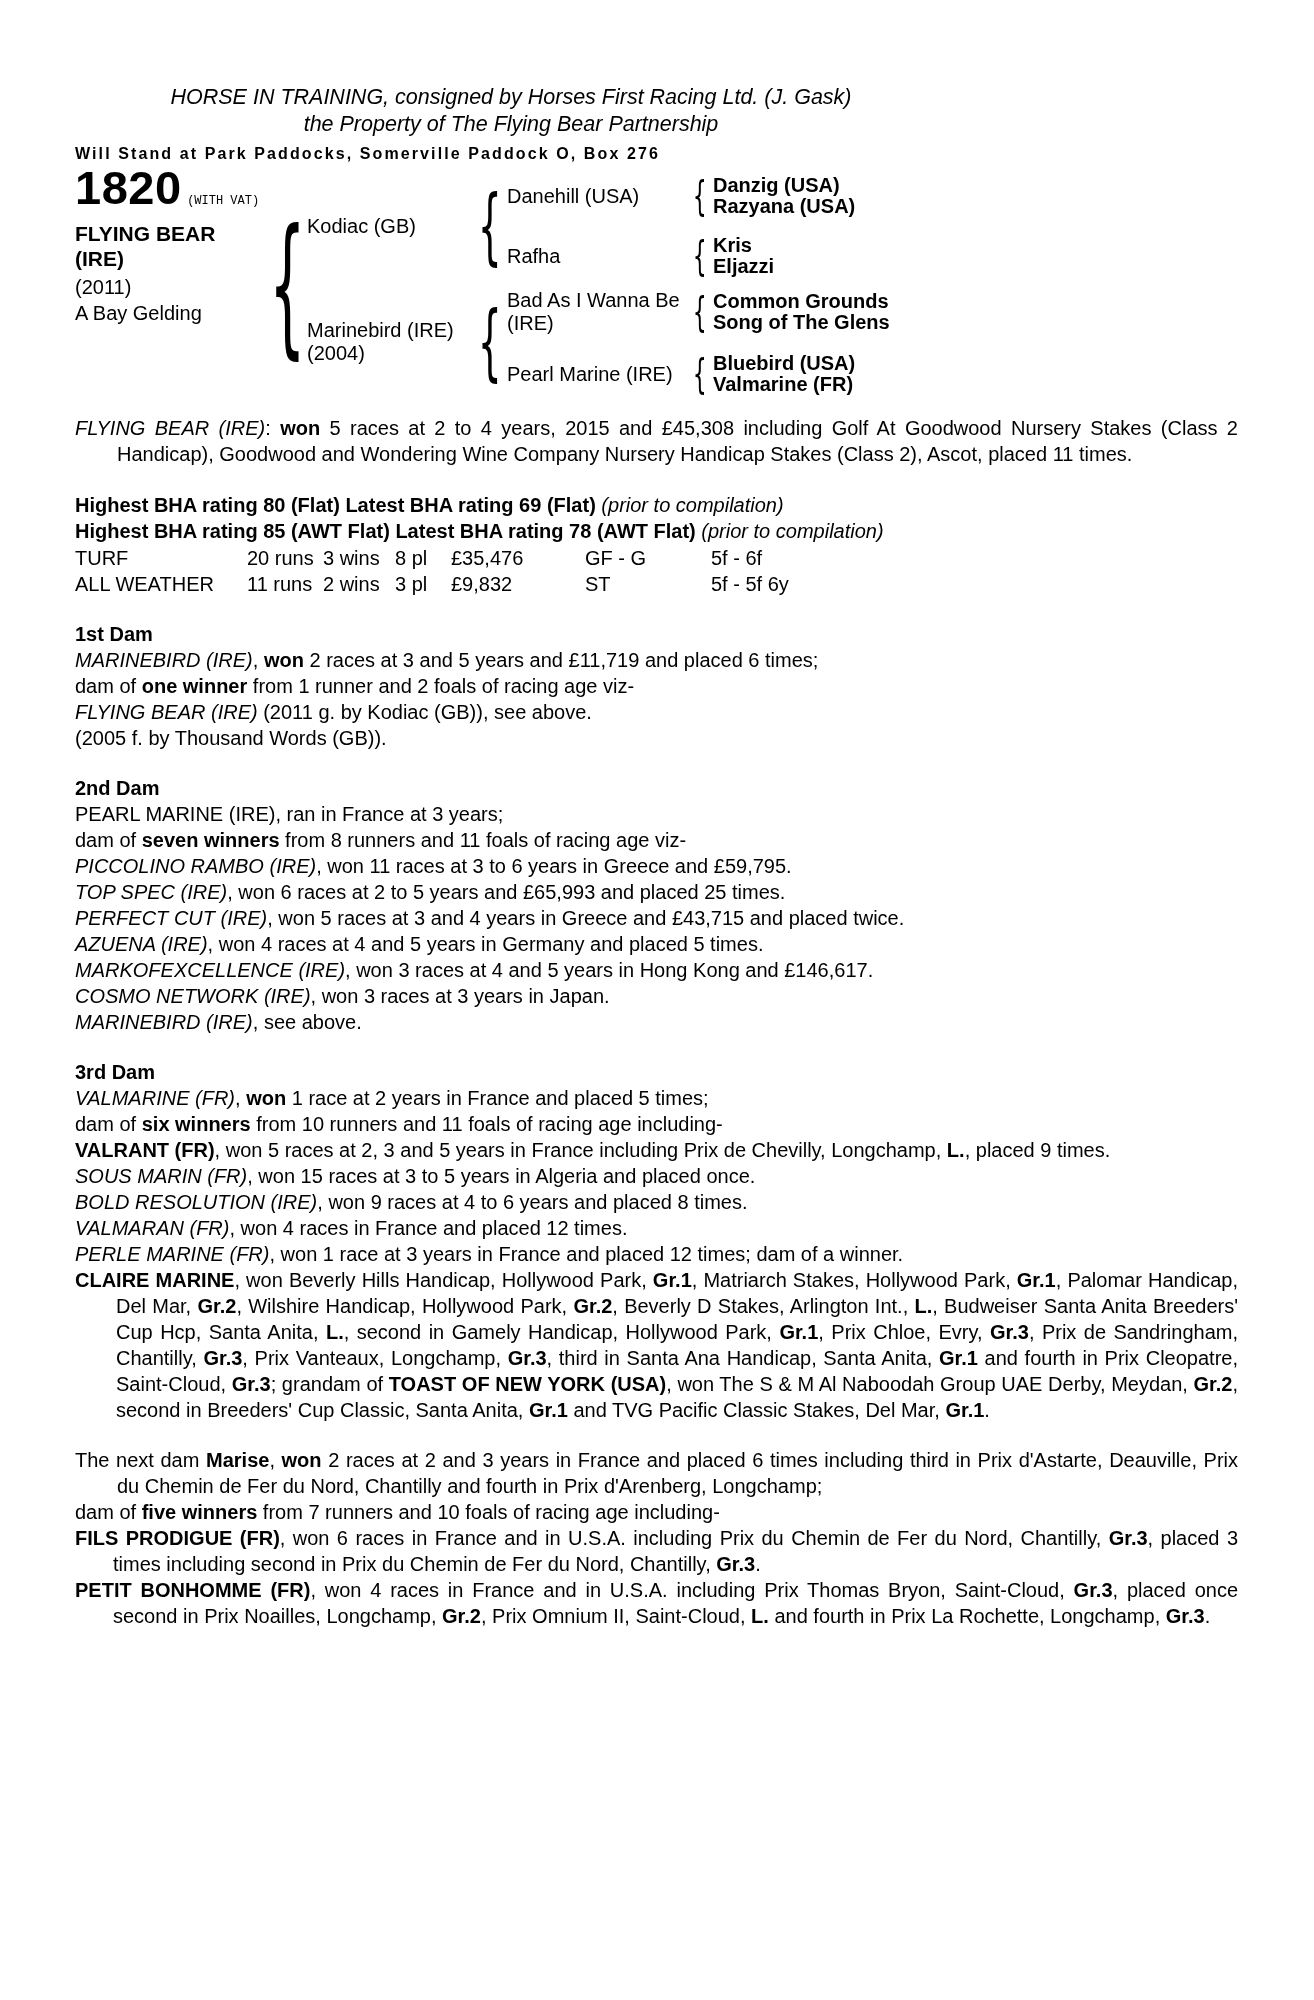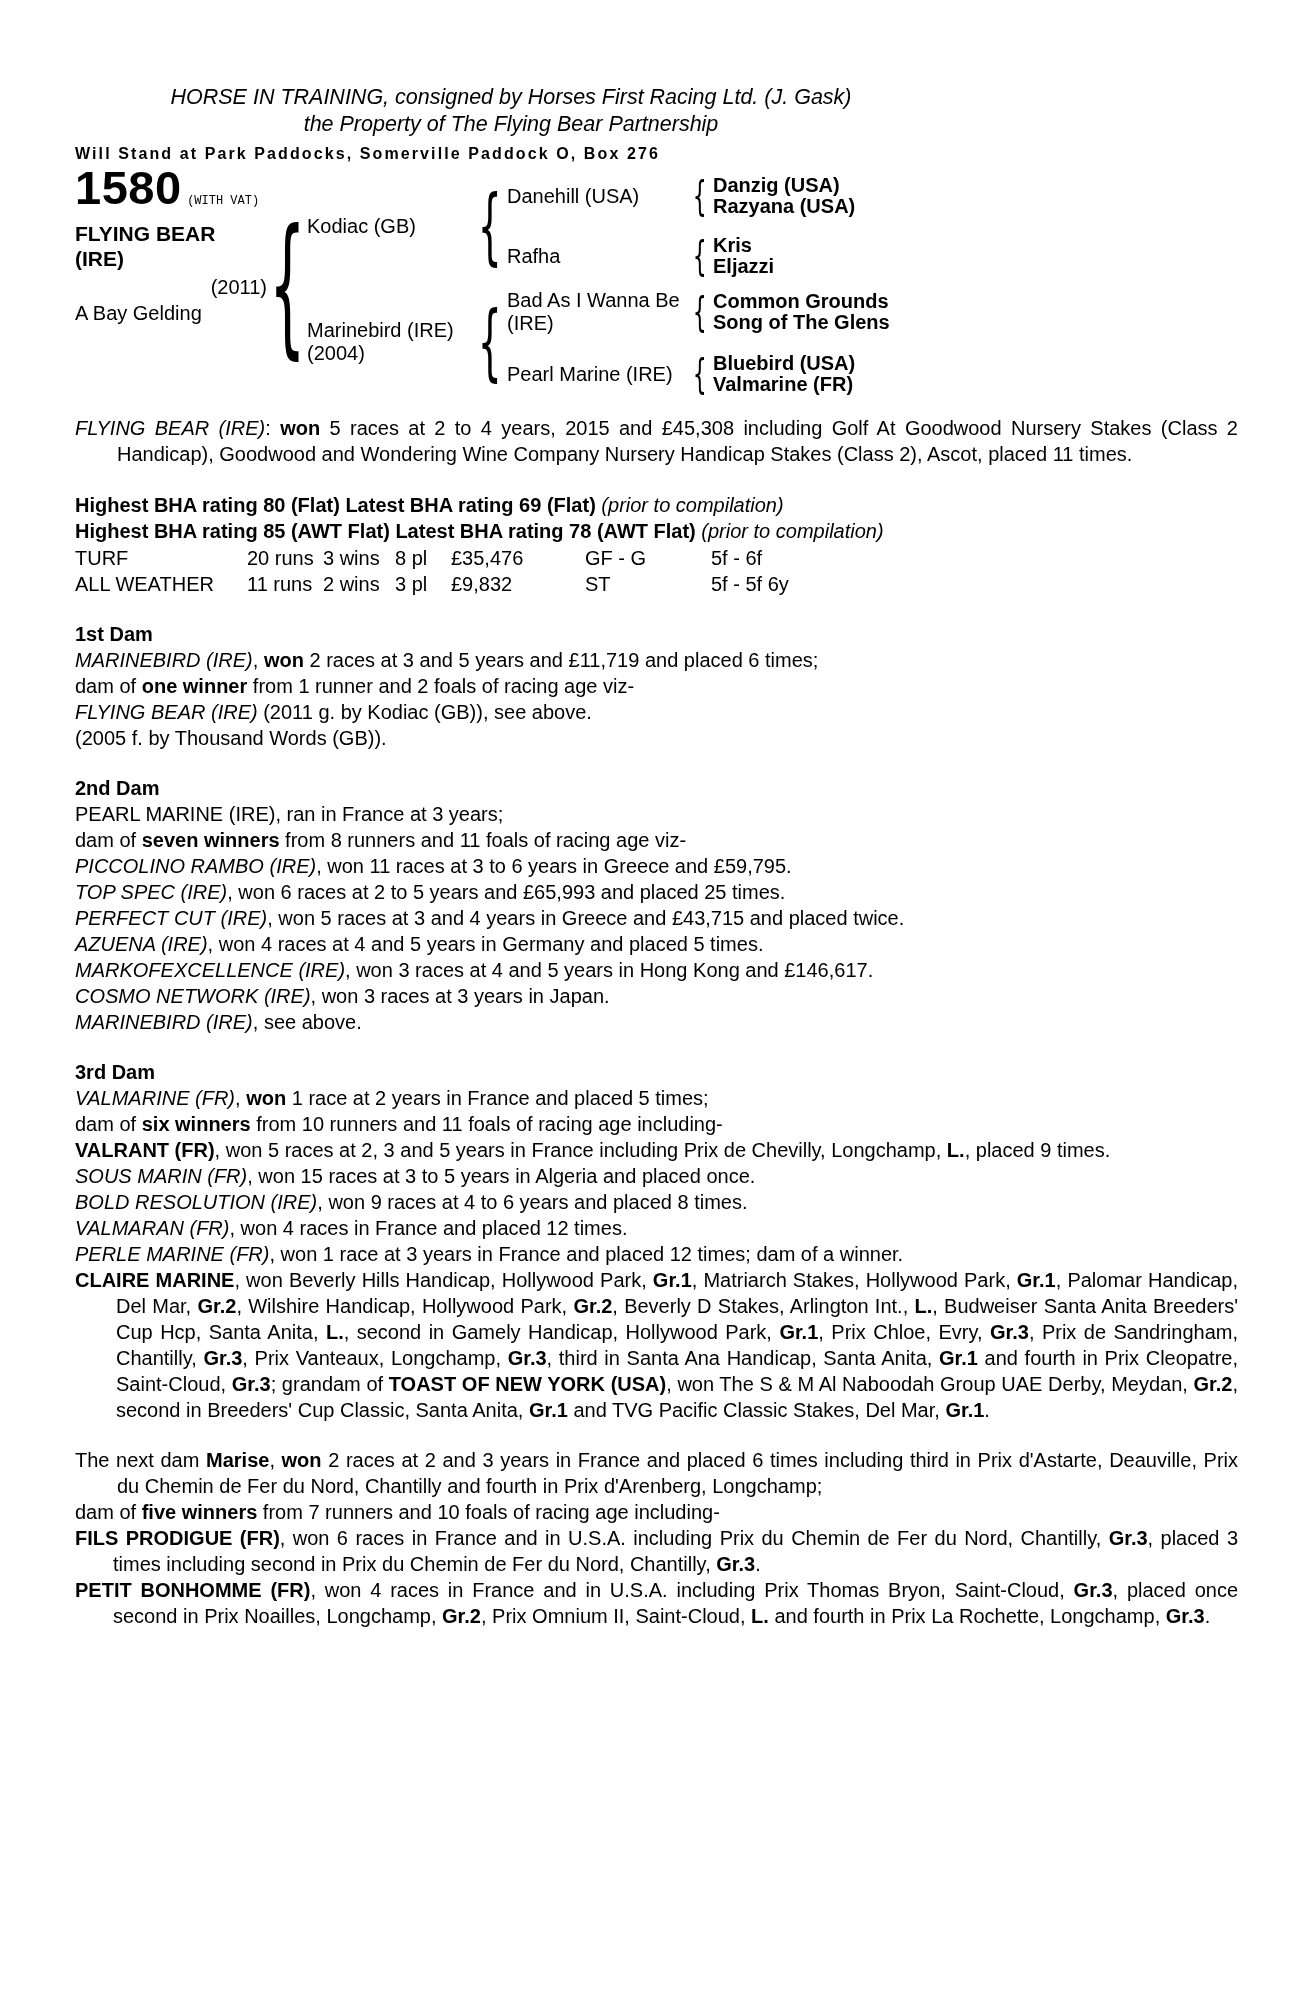--- a/index.html
+++ b/index.html
@@ -20,21 +20,21 @@
   .consignor, .property { text-align: center; font-style: italic; font-size: 21.5px; line-height: 27px; }
   .location { font-weight: 700; letter-spacing: 2.1px; font-size: 16px; margin-top: 3px; }
 
   
   .pedigree { display: flex; align-items: flex-start; margin-top: 8px; margin-bottom: 20px; }
   .lot-block { width: 192px; flex: none; }
   .lot-line { white-space: nowrap; }
   .lot-number { font-size: 47px; font-weight: 700; letter-spacing: 0.5px; }
   .vat-note { font-size: 12px; font-family: Liberation Mono, monospace; }
   .horse-name { font-weight: 700; font-size: 21px; line-height: 25px; margin-top: 7px; width: 172px; }
-  .foal-year { margin-top: 3px; text-align: right; }
+  .foal-year { margin-top: 3px; }
 
   .tree { display: flex; align-items: center; }
   .trow { display: flex; align-items: center; }
   .tcol { display: flex; flex-direction: column; justify-content: center; }
   .tname { font-size: 20px; }
   .g1 { width: 166px; line-height: 23px; }
   .g2 { width: 180px; line-height: 23px; }
   .g3 { width: 204px; line-height: 21px; font-weight: bold; }
   .ppair + .ppair { margin-top: 18px; }
   .half + .half { margin-top: 12px; }
@@ -70,21 +70,21 @@
 
   <header class="page-header">
     <div class="consignor">HORSE IN TRAINING, consigned by Horses First Racing Ltd. (J. Gask)</div>
     <div class="property">the Property of The Flying Bear Partnership</div>
     <div class="location">Will Stand at Park Paddocks, Somerville Paddock O, Box 276</div>
   </header>
 
   <section class="pedigree">
     <div class="lot-block">
       <div class="lot-line">
-        <span class="lot-number">1580</span>
+        <span class="lot-number">1820</span>
         <span class="vat-note">(WITH VAT)</span>
       </div>
       <div class="horse-name">FLYING BEAR (IRE)</div>
       <div class="foal-year">(2011)</div>
       <div class="horse-desc">A Bay Gelding</div>
     </div>
 
     <div class="tree">
       <div class="brace b8"></div>
       <div class="tcol">

